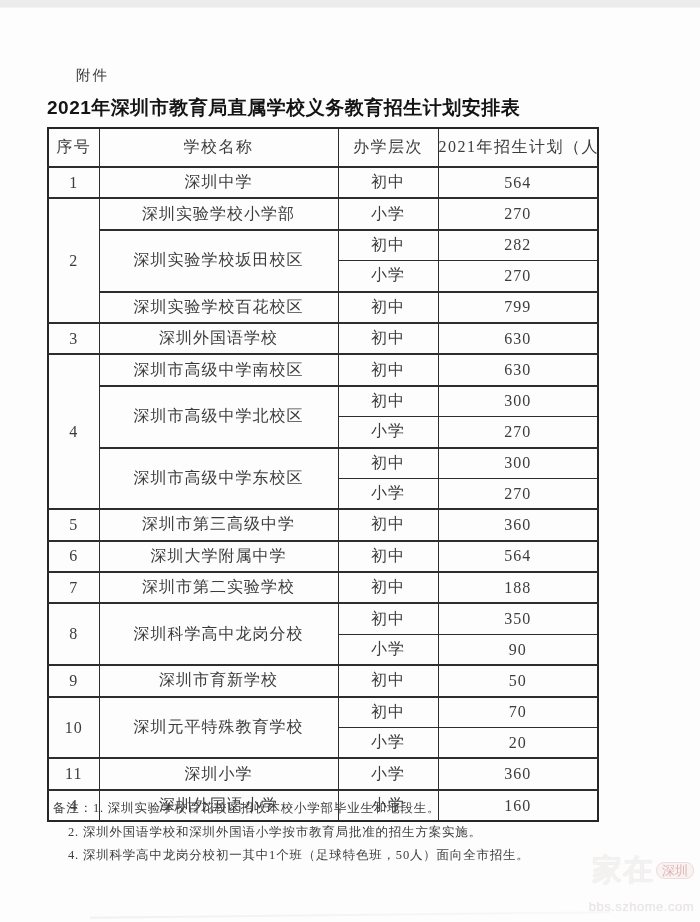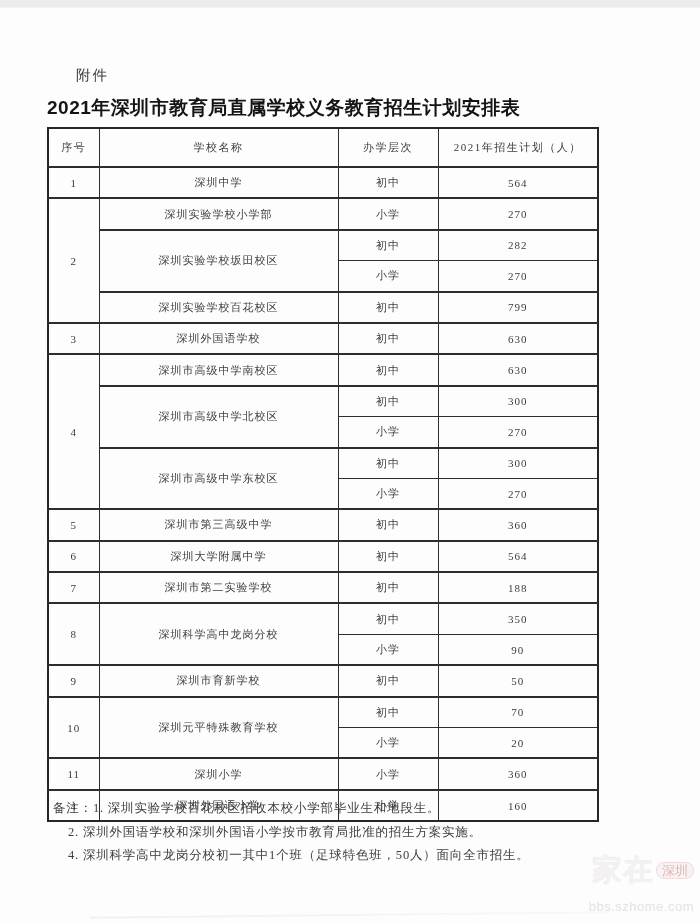--- a/index.html
+++ b/index.html
@@ -29,21 +29,21 @@
     position:absolute; left:47px; top:95px; width:550px;
     text-align:left;
     font-family:"Liberation Sans","DejaVu Sans",sans-serif;
     font-weight:700; font-size:19px; color:#141414;
     letter-spacing:0.5px;
   }
   table.enrollment {
     position:absolute; left:47px; top:127px;
     width:550px; table-layout:fixed;
     border-collapse:collapse;
-    font-size:11px;
+    font-size:16px;
   }
   table.enrollment th, table.enrollment td {
     border:1px solid #2d2d2d;
     border-left-width:1.5px; border-right-width:1.5px;
     text-align:center; vertical-align:middle;
     padding:0; height:29.4px;
     font-weight:400; color:#3c3c3c;
     letter-spacing:1px;
     overflow:hidden; white-space:nowrap;
   }

